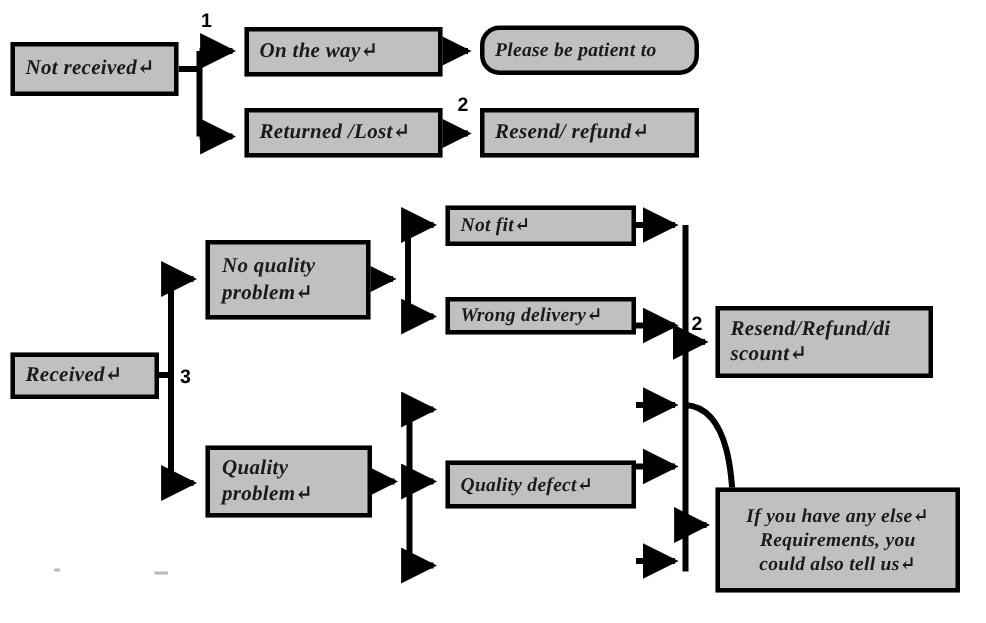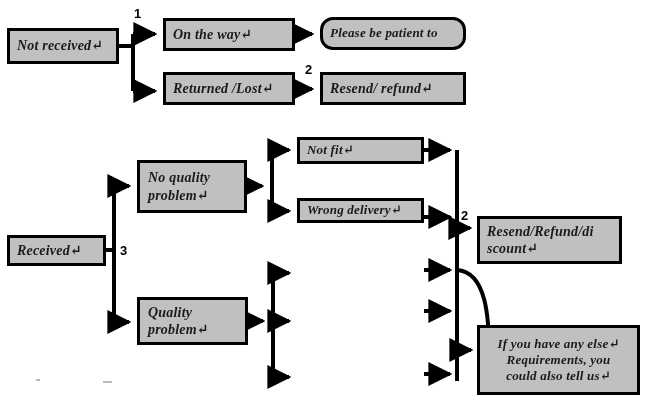--- a/index.html
+++ b/index.html
@@ -152,23 +152,26 @@
 
   <div class="node" style="left:297px; top:137px; width:127px; height:27px; font-size:13px;">
     <span class="txt">Not fit↵</span>
   </div>
 
   <div class="node" style="left:297px; top:198px; width:127px; height:25px; font-size:13px;">
     <span class="txt">Wrong delivery↵</span>
   </div>
 
 
+  <div class="node" style="left:297px; top:307px; width:127px; height:32px; font-size:13px;">
+    <span class="txt">Quality defect↵</span>
+  </div>
 
 
-  <div class="node" style="left:477px; top:216px; width:145px; height:48px; font-size:14px;">
+  <div class="node" style="left:477px; top:204px; width:145px; height:48px; font-size:14px;">
     <span class="txt">Resend/Refund/di
 scount↵</span>
   </div>
 
   <div class="node center" style="left:477px; top:325px; width:163px; height:70px; font-size:13px;">
     <span class="txt">If you have any else↵
 Requirements, you
 could also tell us↵</span>
   </div>
 

